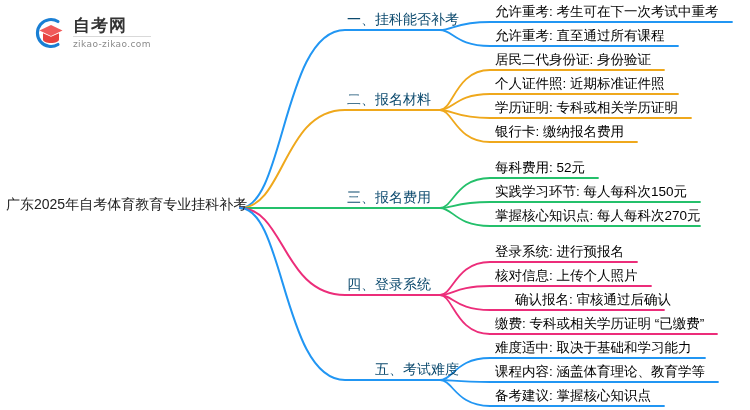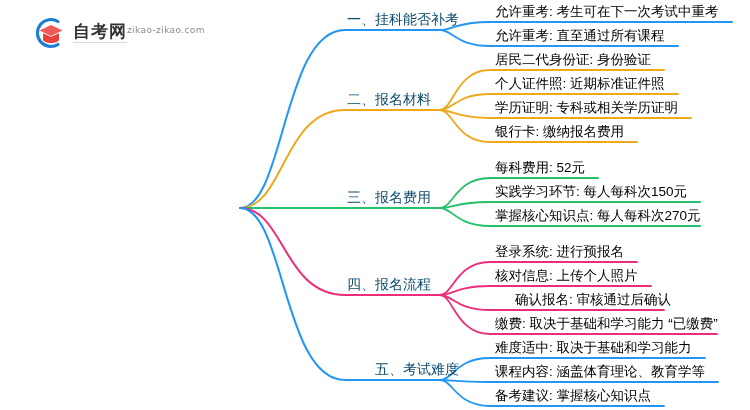--- a/index.html
+++ b/index.html
@@ -8,21 +8,21 @@
     background:#ffffff;
     font-family:"Liberation Sans","DejaVu Sans",sans-serif;
     overflow:hidden;position:relative;
   }
   #canvas{position:absolute;left:0;top:0;width:750px;height:410px;}
   svg.wires{position:absolute;left:0;top:0;width:750px;height:410px;pointer-events:none;}
 
   
   .logo{position:absolute;left:28px;top:14px;display:flex;align-items:center;gap:7px;}
   .logo-mark{position:relative;width:38px;height:38px;flex:0 0 38px;}
-  .logo-text{display:flex;flex-direction:row;justify-content:center;line-height:1;}
+  .logo-text{display:flex;flex-direction:column;justify-content:center;line-height:1;}
   .logo-title{font-size:17px;font-weight:bold;color:#333;letter-spacing:1px;
     border-bottom:1px solid #d9d9d9;padding-bottom:2px;}
   .logo-sub{font-size:9px;color:#8a8a8a;letter-spacing:.4px;padding-top:3px;
     font-family:"DejaVu Sans",sans-serif;}
 
   
   .root-label{
     position:absolute;left:6px;top:196px;
     font-size:14px;color:#222;white-space:nowrap;font-weight:500;
   }
@@ -87,38 +87,39 @@
         <path d="M240,208 C284.5,208 283,380 345,380 L440,380" stroke="#2196f3" stroke-width="2" fill="none" stroke-linecap="round"></path>
         <path d="M440,380 C453,380 456,358 490,358" stroke="#2196f3" stroke-width="1.8" fill="none" stroke-linecap="round"></path>
         <path d="M490,358 L705,358" stroke="#2196f3" stroke-width="1.8" fill="none" stroke-linecap="round"></path>
         <path d="M440,380 C453,380 456,382 490,382" stroke="#2196f3" stroke-width="1.8" fill="none" stroke-linecap="round"></path>
         <path d="M490,382 L718,382" stroke="#2196f3" stroke-width="1.8" fill="none" stroke-linecap="round"></path>
         <path d="M440,380 C453,380 456,406 490,406" stroke="#2196f3" stroke-width="1.8" fill="none" stroke-linecap="round"></path>
         <path d="M490,406 L664,406" stroke="#2196f3" stroke-width="1.8" fill="none" stroke-linecap="round"></path>
       </g>
   </svg>
 
+  <div class="root-label">广东2025年自考体育教育专业挂科补考</div>
 
   <div id="label-layer">
       <div class="l1" style="left: 347px; top: 11px;">一、挂科能否补考</div>
       <div class="l2" style="top: 3px;">允许重考: 考生可在下一次考试中重考</div>
       <div class="l2" style="top: 27px;">允许重考: 直至通过所有课程</div>
       <div class="l1" style="left: 347px; top: 91px;">二、报名材料</div>
       <div class="l2" style="top: 51px;">居民二代身份证: 身份验证</div>
       <div class="l2" style="top: 75px;">个人证件照: 近期标准证件照</div>
       <div class="l2" style="top: 99px;">学历证明: 专科或相关学历证明</div>
       <div class="l2" style="top: 123px;">银行卡: 缴纳报名费用</div>
       <div class="l1" style="left: 347px; top: 189px;">三、报名费用</div>
       <div class="l2" style="top: 159px;">每科费用: 52元</div>
       <div class="l2" style="top: 183px;">实践学习环节: 每人每科次150元</div>
       <div class="l2" style="top: 207px;">掌握核心知识点: 每人每科次270元</div>
-      <div class="l1" style="left: 347px; top: 276px;">四、报名流程</div>
+      <div class="l1" style="left: 347px; top: 276px;">四、登录系统</div>
       <div class="l2" style="top: 243px;">登录系统: 进行预报名</div>
       <div class="l2" style="top: 267px;">核对信息: 上传个人照片</div>
       <div class="l2" style="top: 291px; margin-left: 20px;">确认报名: 审核通过后确认</div>
-      <div class="l2" style="top: 315px;">缴费: 取决于基础和学习能力 “已缴费”</div>
+      <div class="l2" style="top: 315px;">缴费: 专科或相关学历证明 “已缴费”</div>
       <div class="l1" style="left: 347px; top: 361px; margin-left: 28px;">五、考试难度</div>
       <div class="l2" style="top: 339px;">难度适中: 取决于基础和学习能力</div>
       <div class="l2" style="top: 363px;">课程内容: 涵盖体育理论、教育学等</div>
       <div class="l2" style="top: 387px;">备考建议: 掌握核心知识点</div>
     </div>
 
 </div>
 
 </body></html>

